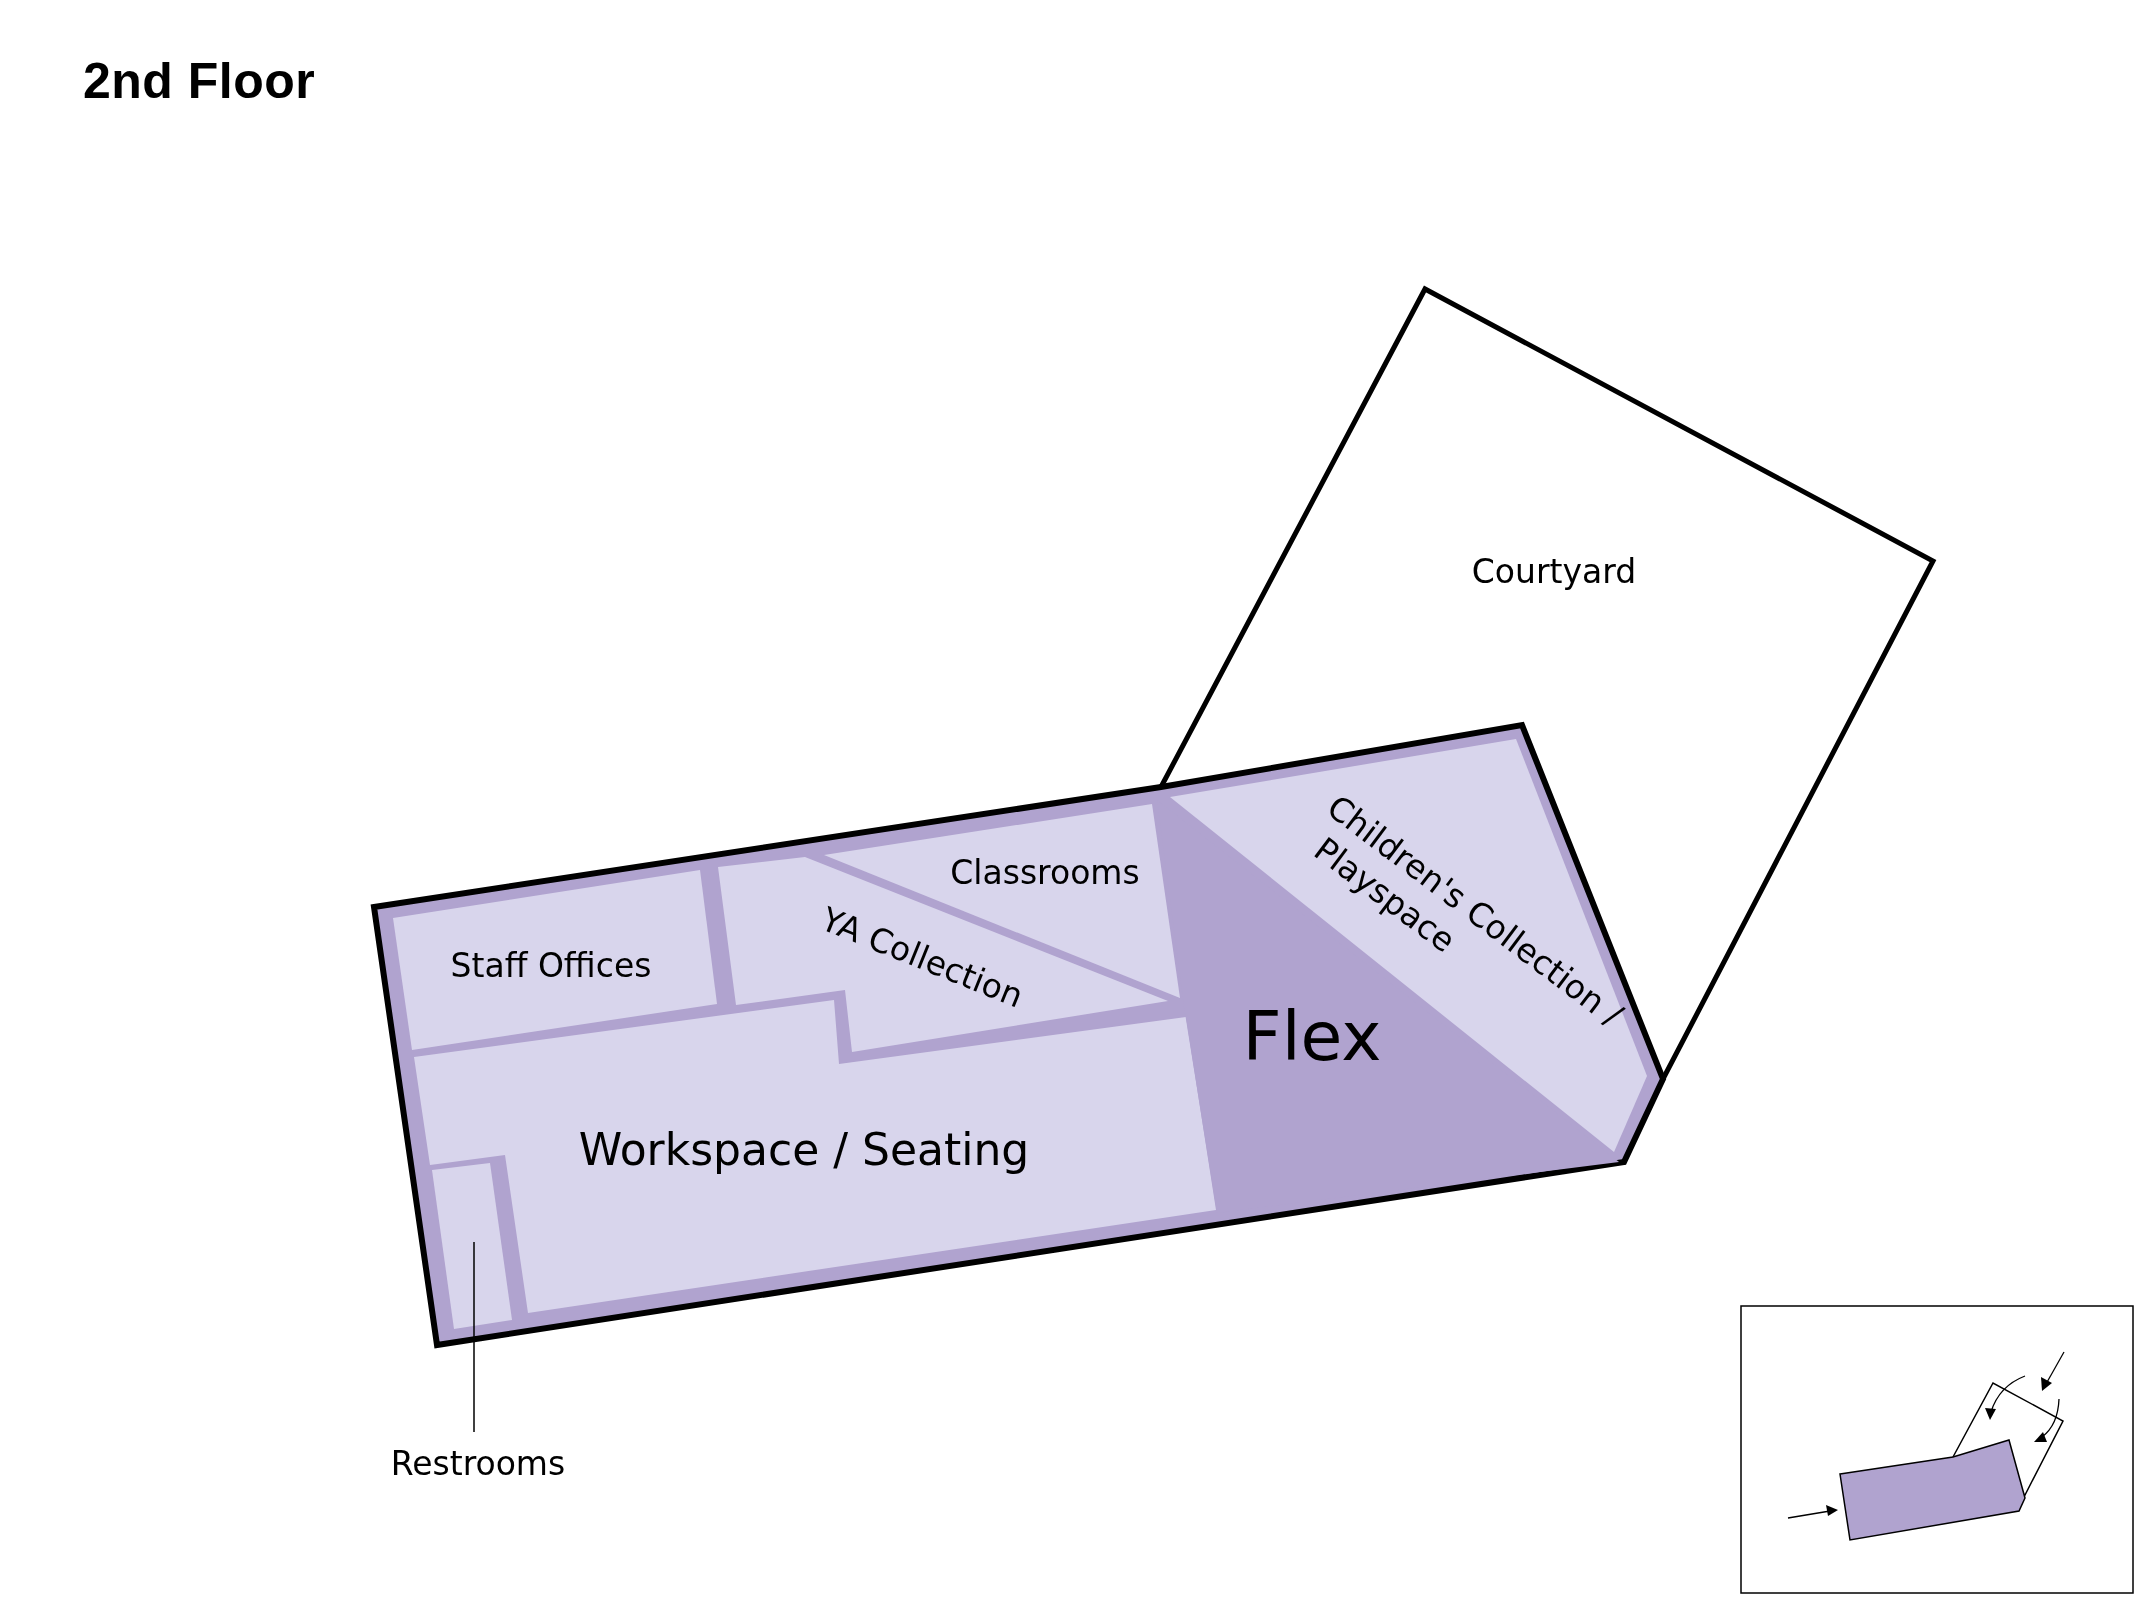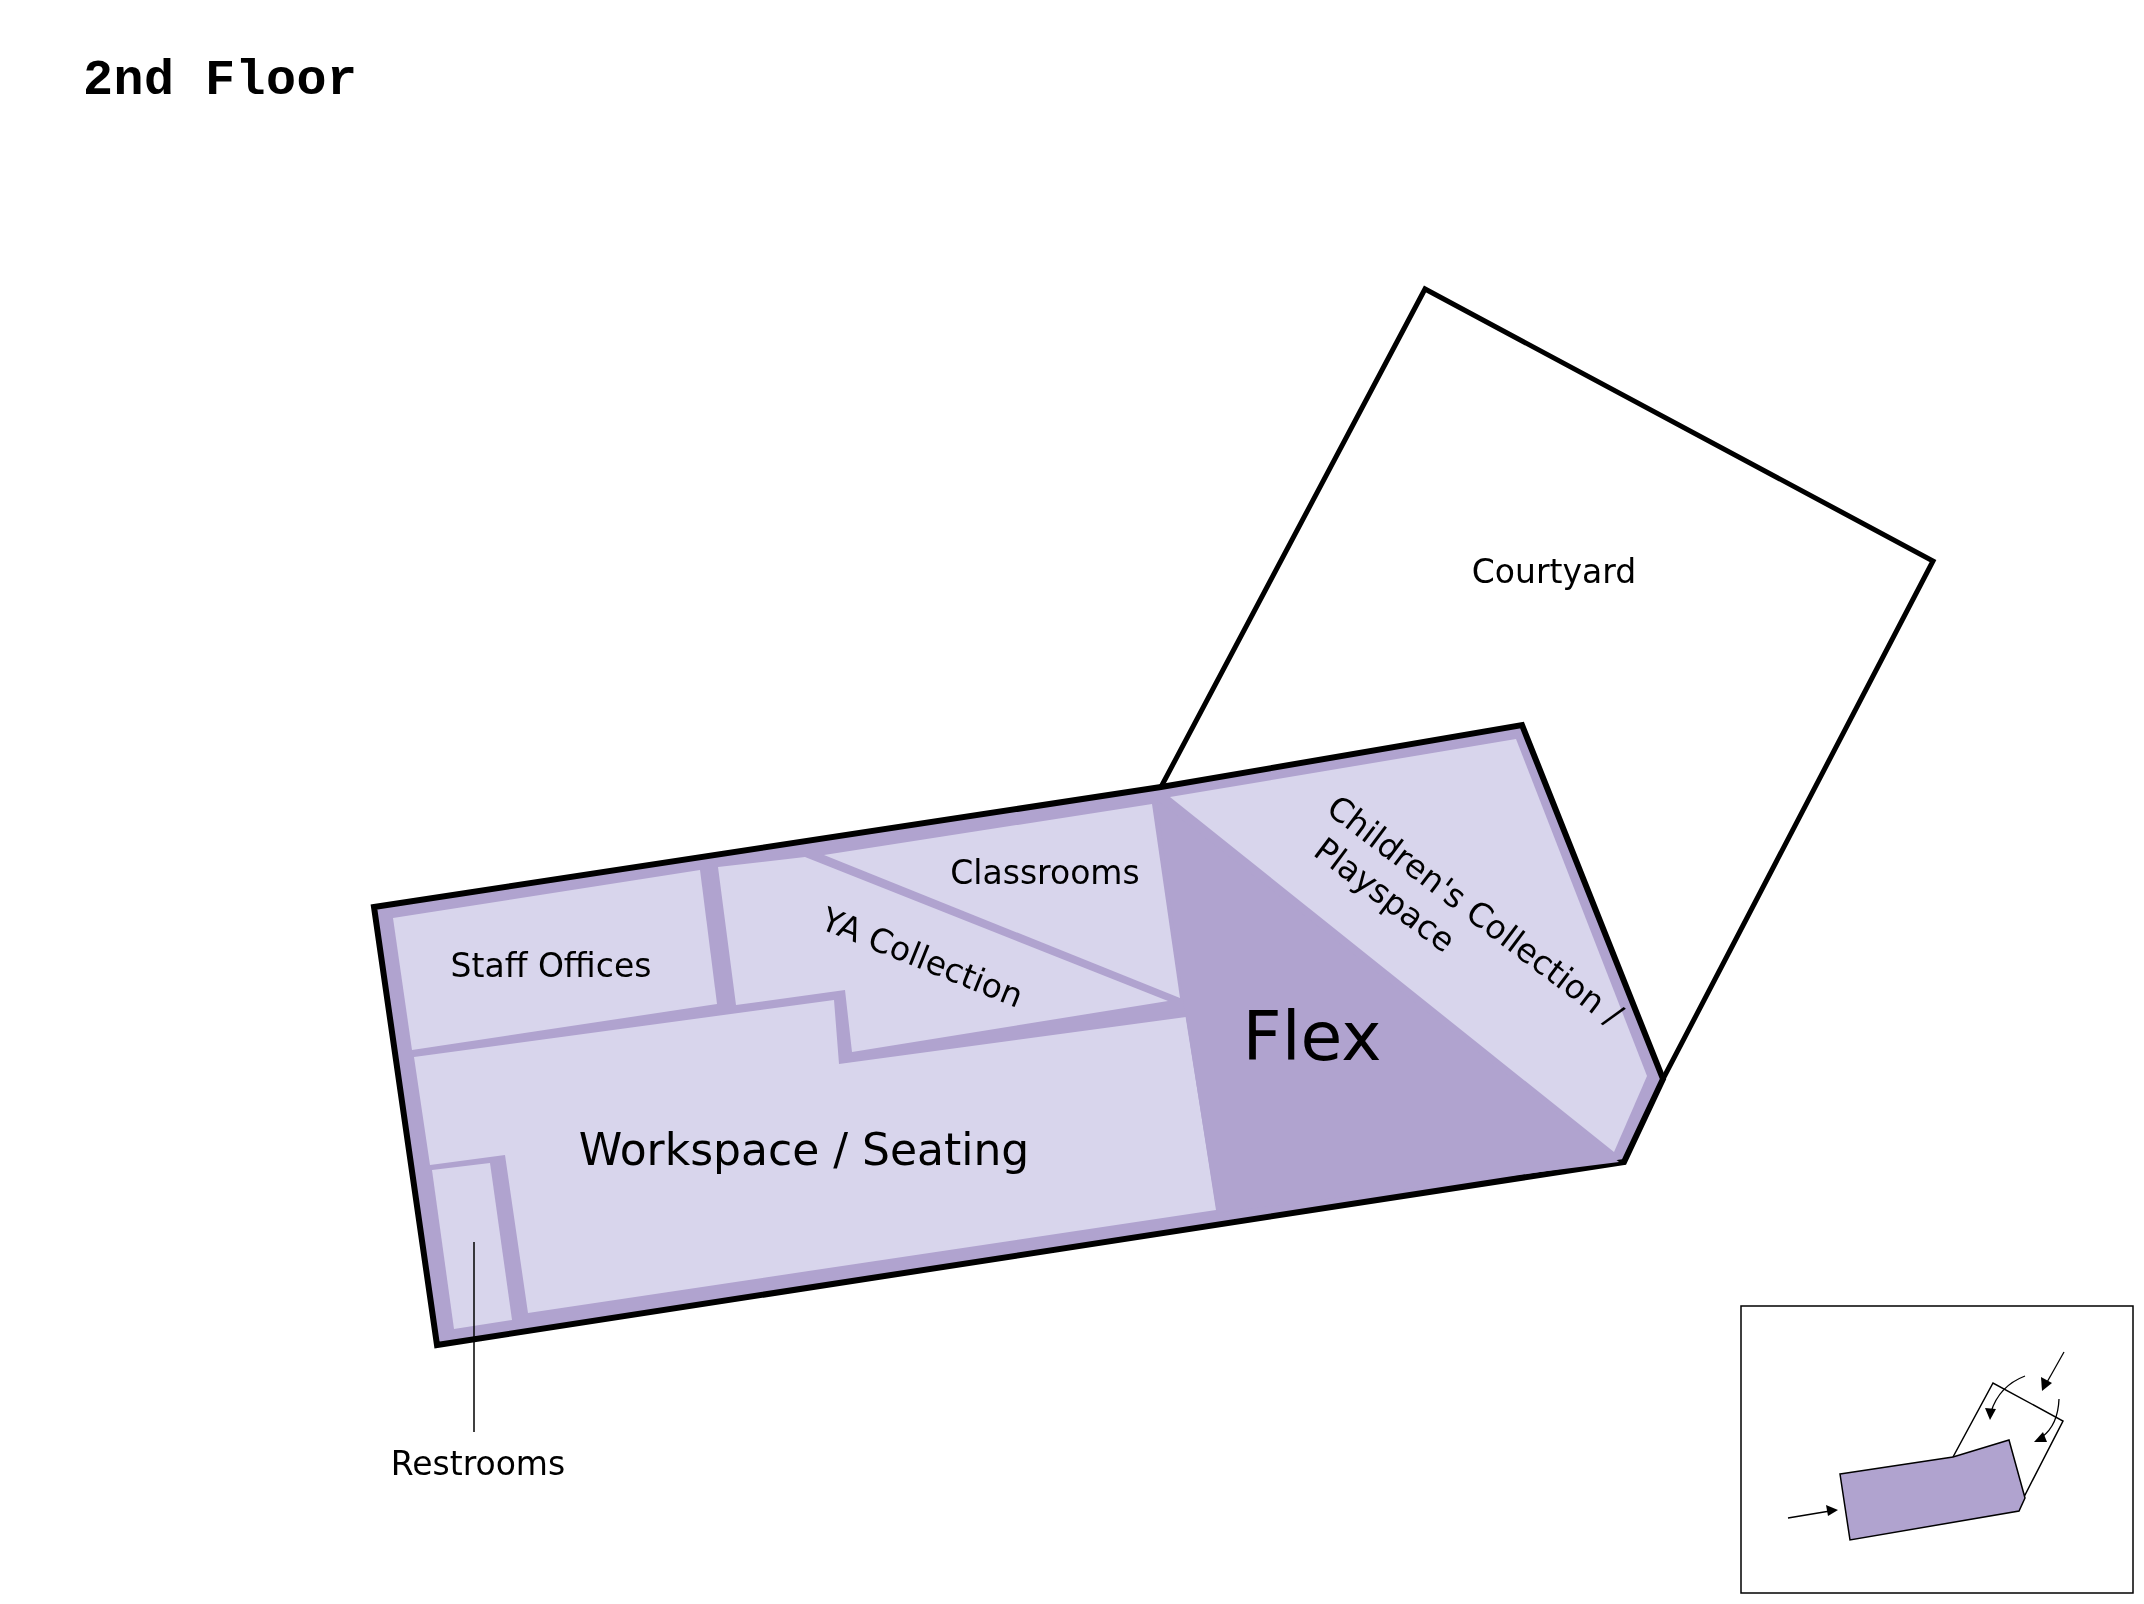--- a/index.html
+++ b/index.html
@@ -1,17 +1,17 @@
 <!DOCTYPE html>
 <html><head>
 <meta charset="utf-8">
 <style>
   html, body { margin:0; padding:0; background:#ffffff; }
   body { width:2144px; height:1604px; position:relative; overflow:hidden; font-family:"DejaVu Sans", sans-serif; }
-  #page-title { position:absolute; left:83px; top:52px; font-size:50px; font-weight:bold; color:#000; letter-spacing:0.5px; font-family:Liberation Mono, monospace; }
+  #page-title { position:absolute; left:83px; top:52px; font-size:50px; font-weight:bold; color:#000; letter-spacing:0.5px; font-family:Liberation Sans, sans-serif; }
   svg { position:absolute; left:0; top:0; }
   .lbl { font-family:"DejaVu Sans", sans-serif; fill:#000; }
 </style>
 </head>
 <body>
 
 <div id="page-title">2nd Floor</div>
 
 <svg width="2144" height="1604" viewBox="0 0 2144 1604">
 

